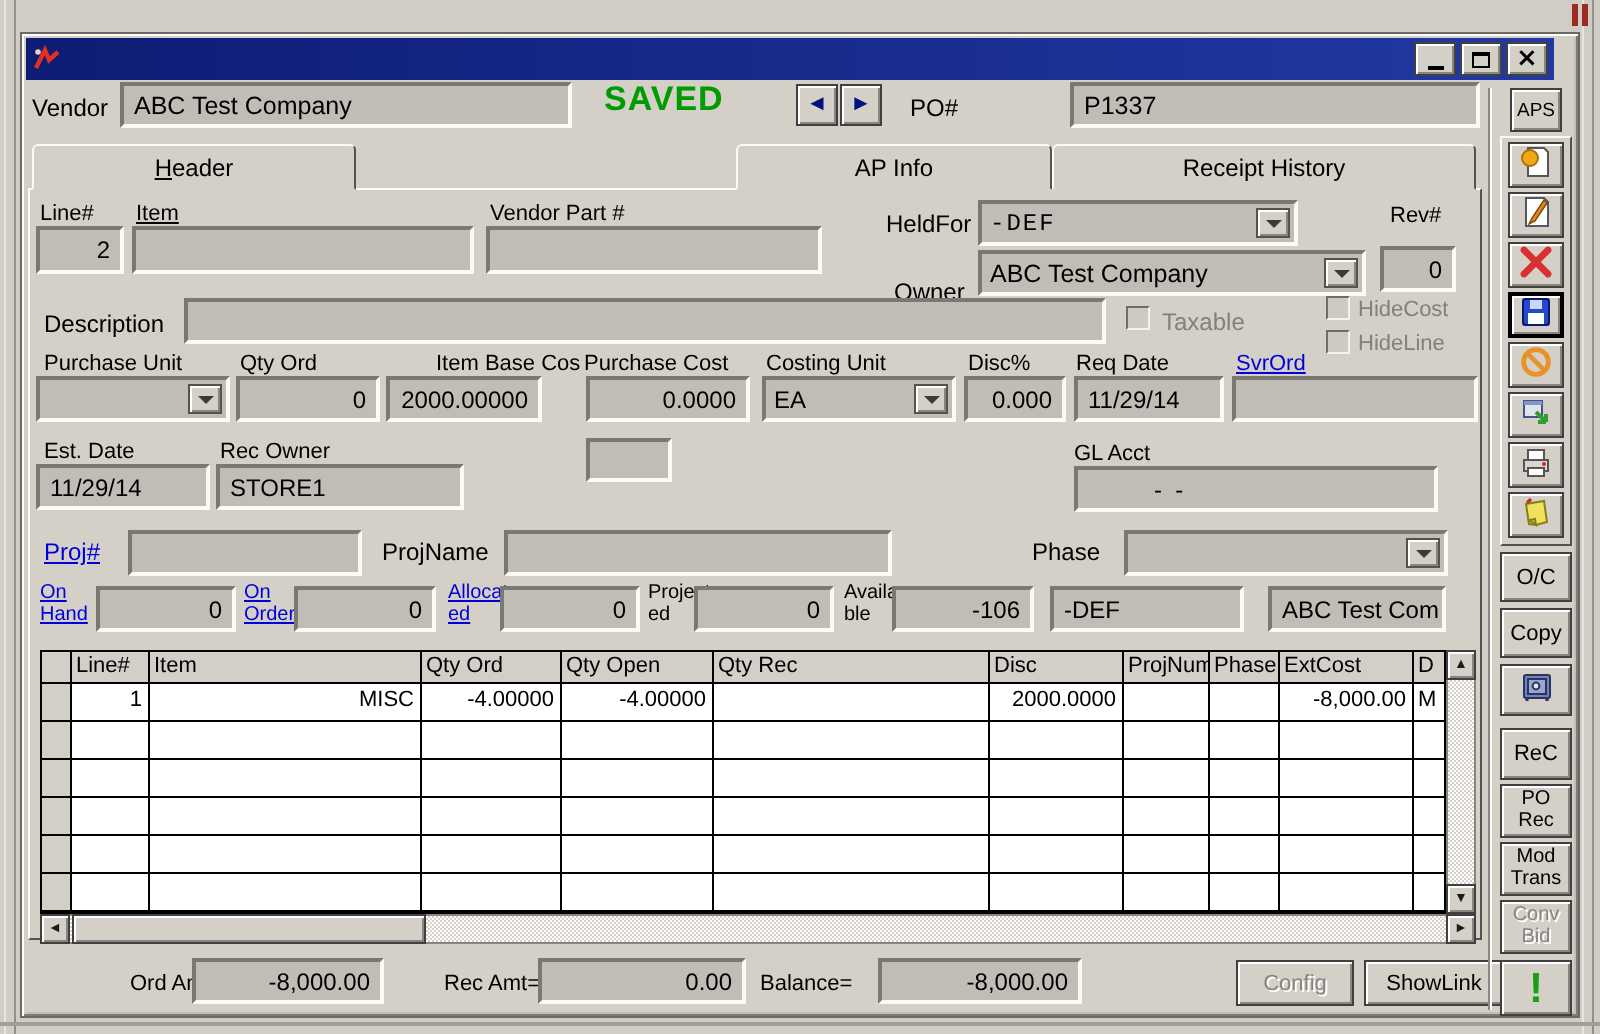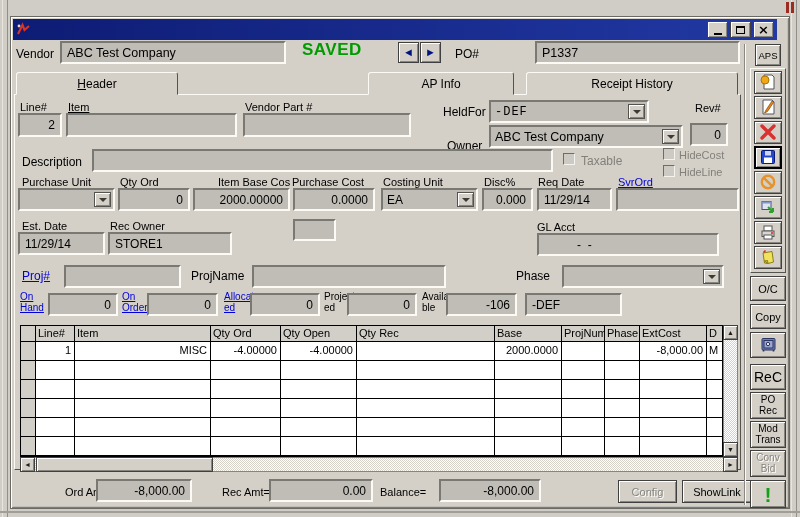--- a/index.html
+++ b/index.html
@@ -129,21 +129,21 @@
         <span class="navglyph">►</span>
       </div>
     <span class="lbl" style="left:455px;top:47px;font-size:12px;">PO#</span>
     <div class="sunk txt" style="left:535px;top:41px;width:205px;height:23px;font-size:12.5px;">P1337</div>
 
     <div class="tab" style="left:16px;width:162px;">
       <span></span>
         <span class="ulab">H</span>
         <span>eader</span>
     </div>
-    <div class="tab" style="left:368px;width:146px;align-items:center;">
+    <div class="tab" style="left:368px;width:158px;align-items:center;">
       <span>AP Info</span>
         <span class="ulab"></span>
         <span></span>
     </div>
     <div class="tab" style="left:526px;width:212px;">
       <span>Receipt History</span>
         <span class="ulab"></span>
         <span></span>
     </div>
   </div>
@@ -188,21 +188,21 @@
     <span class="lbl" style="left:383px;top:176px;">Costing Unit</span>
     <span class="lbl" style="left:484px;top:176px;">Disc%</span>
     <span class="lbl" style="left:538px;top:176px;">Req Date</span>
     <span class="lbl link" style="left:618px;top:176px;">SvrOrd</span>
 
     <div class="sunk" style="left:18px;top:188px;width:97px;height:23px;">
       <span style="padding-left:4px;"></span>
       <span class="dd-arrow"><span class="tri-down"></span></span>
     </div>
     <div class="sunk num" style="left:118px;top:188px;width:72px;height:23px;">0</div>
-    <div class="sunk num" style="left:193px;top:188px;width:97px;height:23px;">2000.00000</div>
+    <div class="sunk num" style="left:193px;top:188px;width:78px;height:23px;">2000.00000</div>
     <div class="sunk num" style="left:293px;top:188px;width:82px;height:23px;">0.0000</div>
     <div class="sunk" style="left:381px;top:188px;width:97px;height:23px;">
       <span style="padding-left:4px;">EA</span>
       <span class="dd-arrow"><span class="tri-down"></span></span>
     </div>
     <div class="sunk num" style="left:482px;top:188px;width:51px;height:23px;">0.000</div>
     <div class="sunk txt" style="left:537px;top:188px;width:75px;height:23px;">11/29/14</div>
     <div class="sunk txt" style="left:616px;top:188px;width:123px;height:23px;"></div>
 
     <span class="lbl" style="left:22px;top:220px;">Est. Date</span>
@@ -227,30 +227,31 @@
     <div class="sunk num" style="left:48px;top:293px;width:70px;height:23px;">0</div>
     <span class="lbl link" style="left:122px;top:291px;width:30px;font-size:10px;line-height:11px;white-space:normal;">On Order</span>
     <div class="sunk num" style="left:147px;top:293px;width:71px;height:23px;">0</div>
     <span class="lbl link wrap" style="left:224px;top:291px;">Allocated</span>
     <div class="sunk num" style="left:250px;top:293px;width:70px;height:23px;">0</div>
     <span class="lbl wrap" style="left:324px;top:291px;width:32px;">Projected</span>
     <div class="sunk num" style="left:347px;top:293px;width:70px;height:23px;">0</div>
     <span class="lbl wrap" style="left:422px;top:291px;">Available</span>
     <div class="sunk num" style="left:446px;top:293px;width:71px;height:23px;">-106</div>
     <div class="sunk txt" style="left:525px;top:293px;width:97px;height:23px;">-DEF</div>
+    <div class="sunk txt" style="left:634px;top:293px;width:89px;height:23px;">ABC Test Com</div>
 
     <div id="grid">
       <div id="grid-head">
           <div class="gh gsel"></div>
           <div class="gh" style="width: 39px;">Line#</div>
           <div class="gh" style="width: 136px;">Item</div>
           <div class="gh" style="width: 70px;">Qty Ord</div>
           <div class="gh" style="width: 76px;">Qty Open</div>
           <div class="gh" style="width: 138px;">Qty Rec</div>
-          <div class="gh" style="width: 67px;">Base</div>
+          <div class="gh" style="width: 67px;">Disc</div>
           <div class="gh" style="width: 43px;">ProjNum</div>
           <div class="gh" style="width: 35px;">Phase</div>
           <div class="gh" style="width: 67px;">ExtCost</div>
           <div class="gh" style="width: 15px;">D</div>
         </div>
       <div id="grid-body">
           <div class="gr">
             <div class="gc gsel"></div>
             <div class="gc" style="width: 39px; text-align: right;">1</div>
             <div class="gc" style="width: 136px; text-align: right;">MISC</div>
@@ -418,21 +419,21 @@
     <div class="btn" style="left:750px;top:276px;width:36px;height:25px;">O/C</div>
     <div class="btn" style="left:750px;top:304px;width:36px;height:25px;">Copy</div>
     <div class="btn" style="left:750px;top:332px;width:36px;height:26px;">
       <span><svg width="19" height="19" viewBox="0 0 19 19">
             <rect x="3" y="3.5" width="13" height="11.5" rx="1" fill="#7381b8" stroke="#2a3460"></rect>
             <rect x="5" y="5.5" width="9" height="7.5" fill="#9aa6cf" stroke="#2a3460"></rect>
             <circle cx="9" cy="9" r="1.7" fill="#e2e5f2" stroke="#2a3460"></circle>
             <path d="M4.5,15 l0,1.5 M14.5,15 l0,1.5" stroke="#2a3460" stroke-width="1.6"></path>
           </svg></span>
     </div>
-    <div class="btn" style="left:750px;top:364px;width:36px;height:26px;font-size:14px;">ReC</div>
+    <div class="btn" style="left:750px;top:364px;width:36px;height:26px;font-size:11px;">ReC</div>
     <div class="btn two-line" style="left:750px;top:392px;width:36px;height:27px;">PO Rec</div>
     <div class="btn two-line" style="left:750px;top:421px;width:36px;height:27px;">Mod Trans</div>
     <div class="btn two-line disabled" style="left:750px;top:450px;width:36px;height:27px;">Conv Bid</div>
     <div class="btn" style="left:750px;top:480px;width:36px;height:28px;">
       <span class="exc">!</span>
     </div>
 
   </div>
 </div>
 

